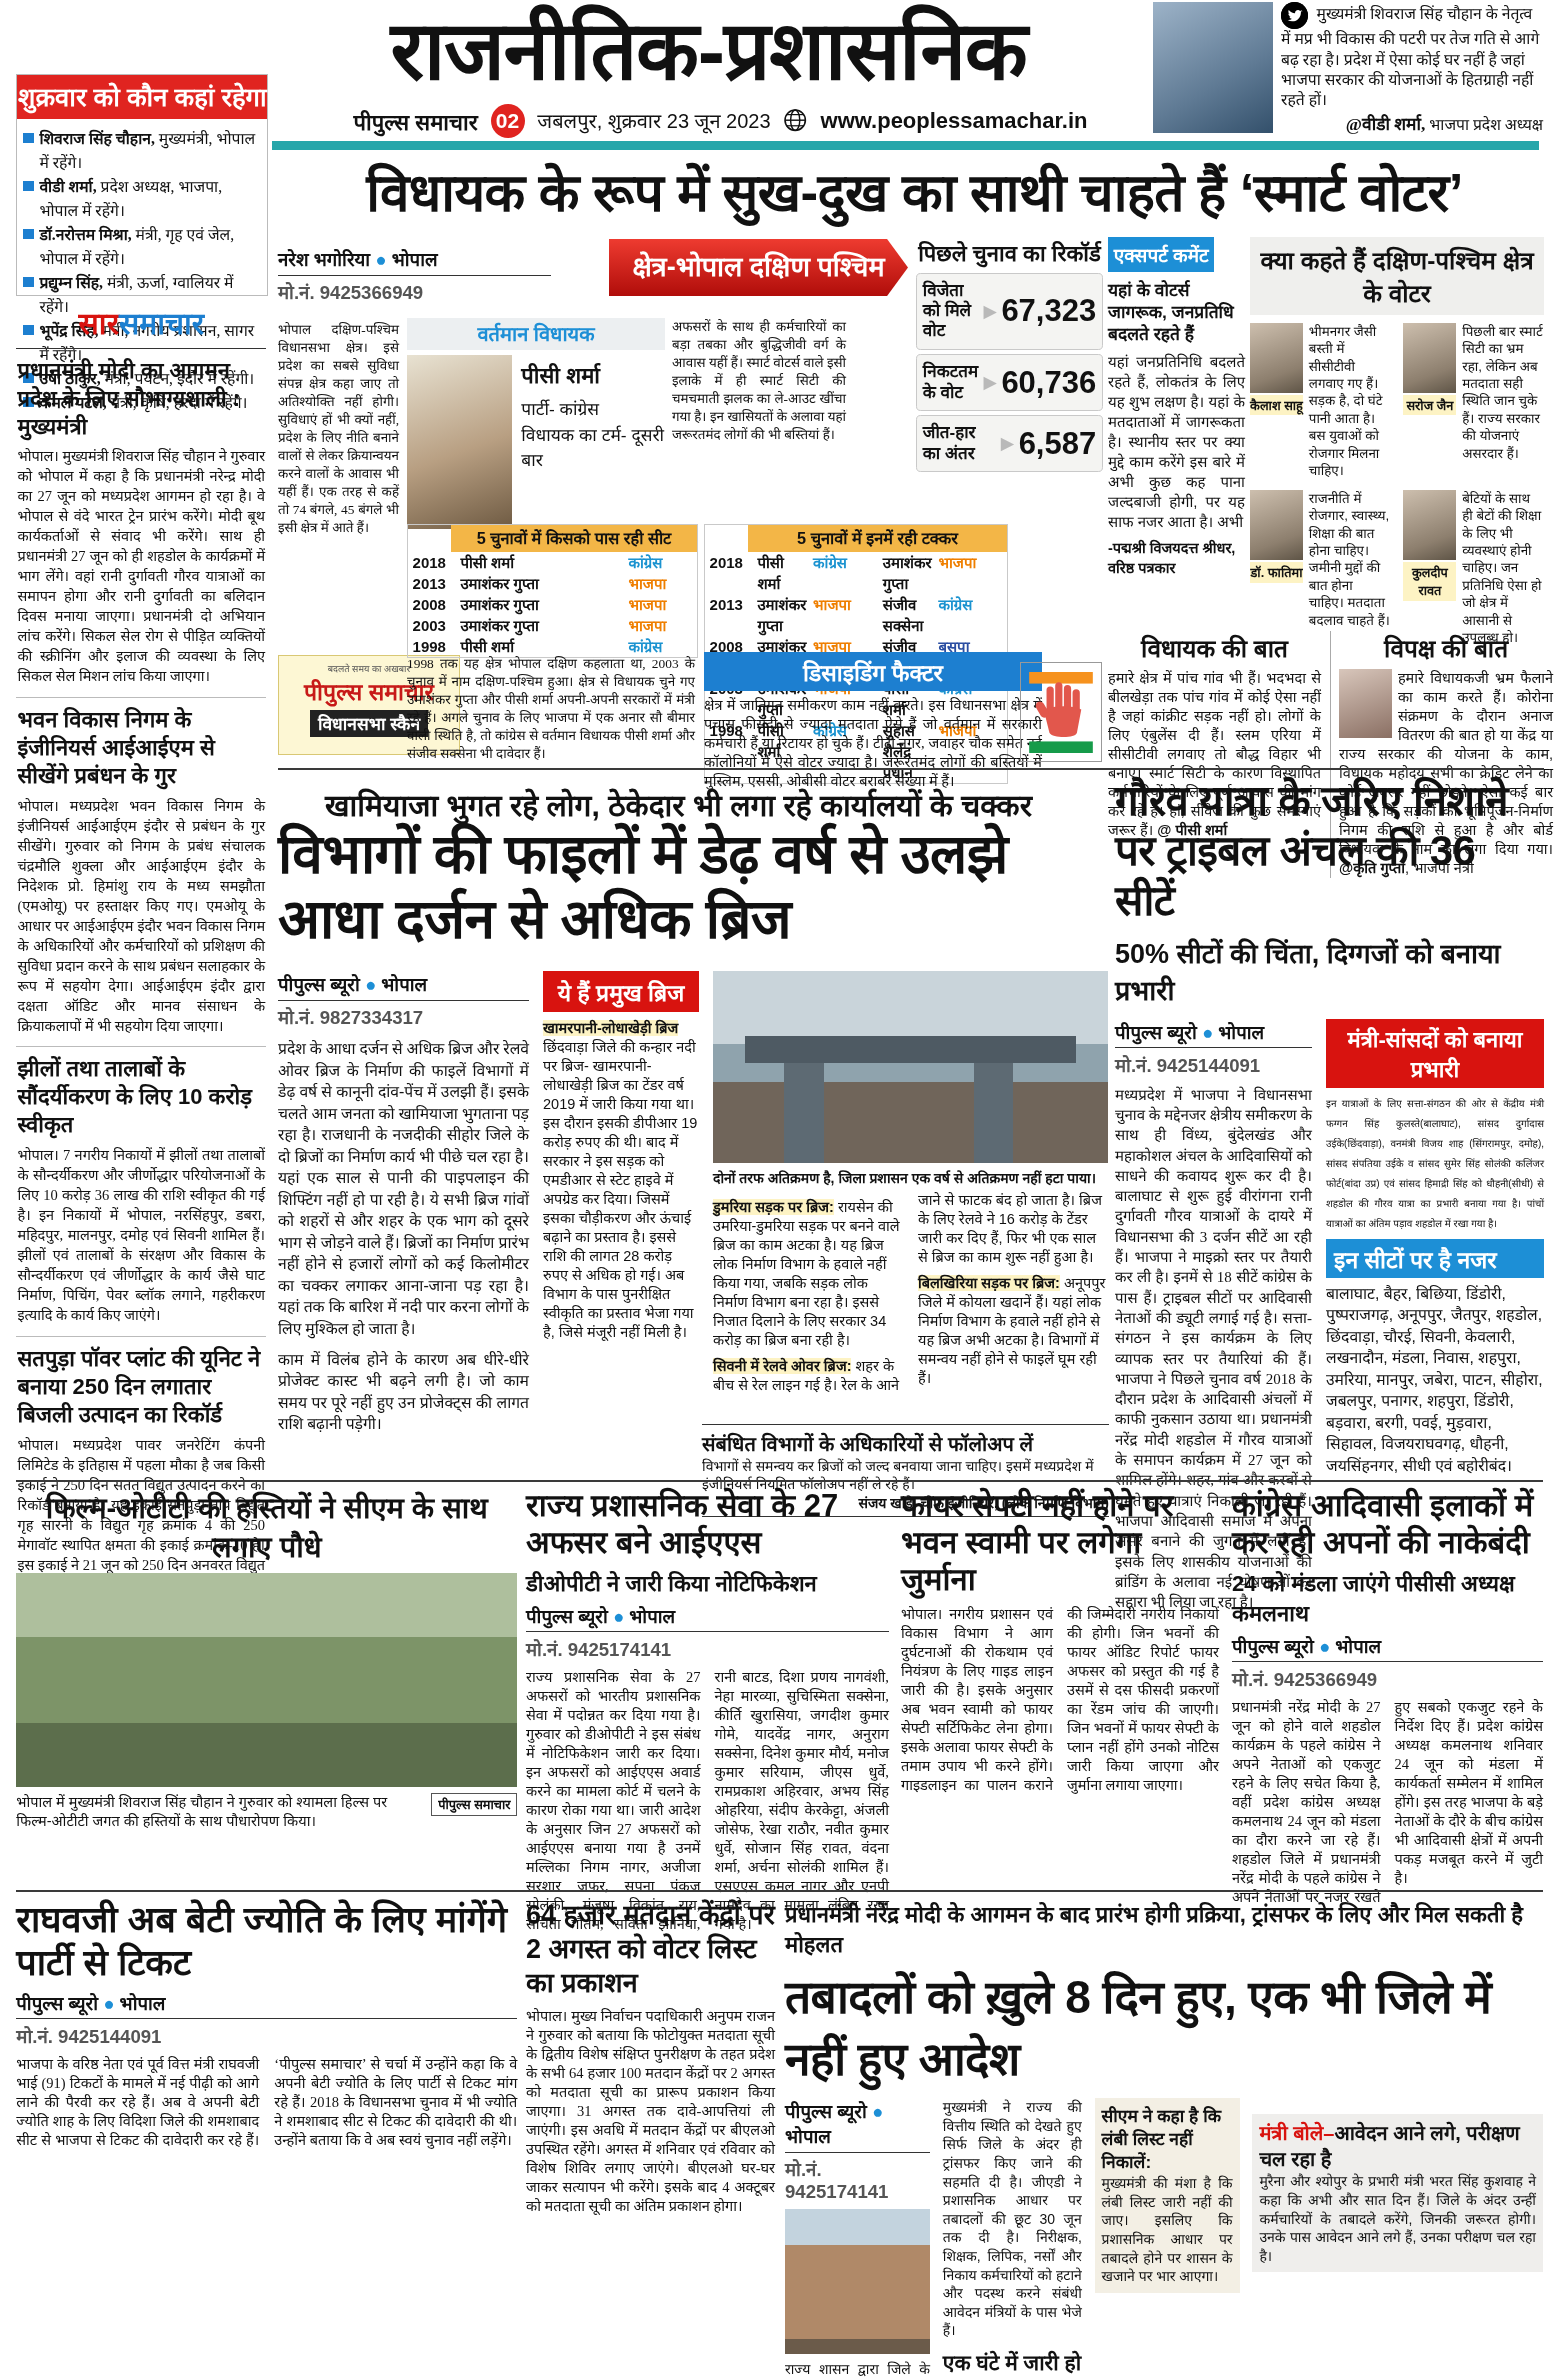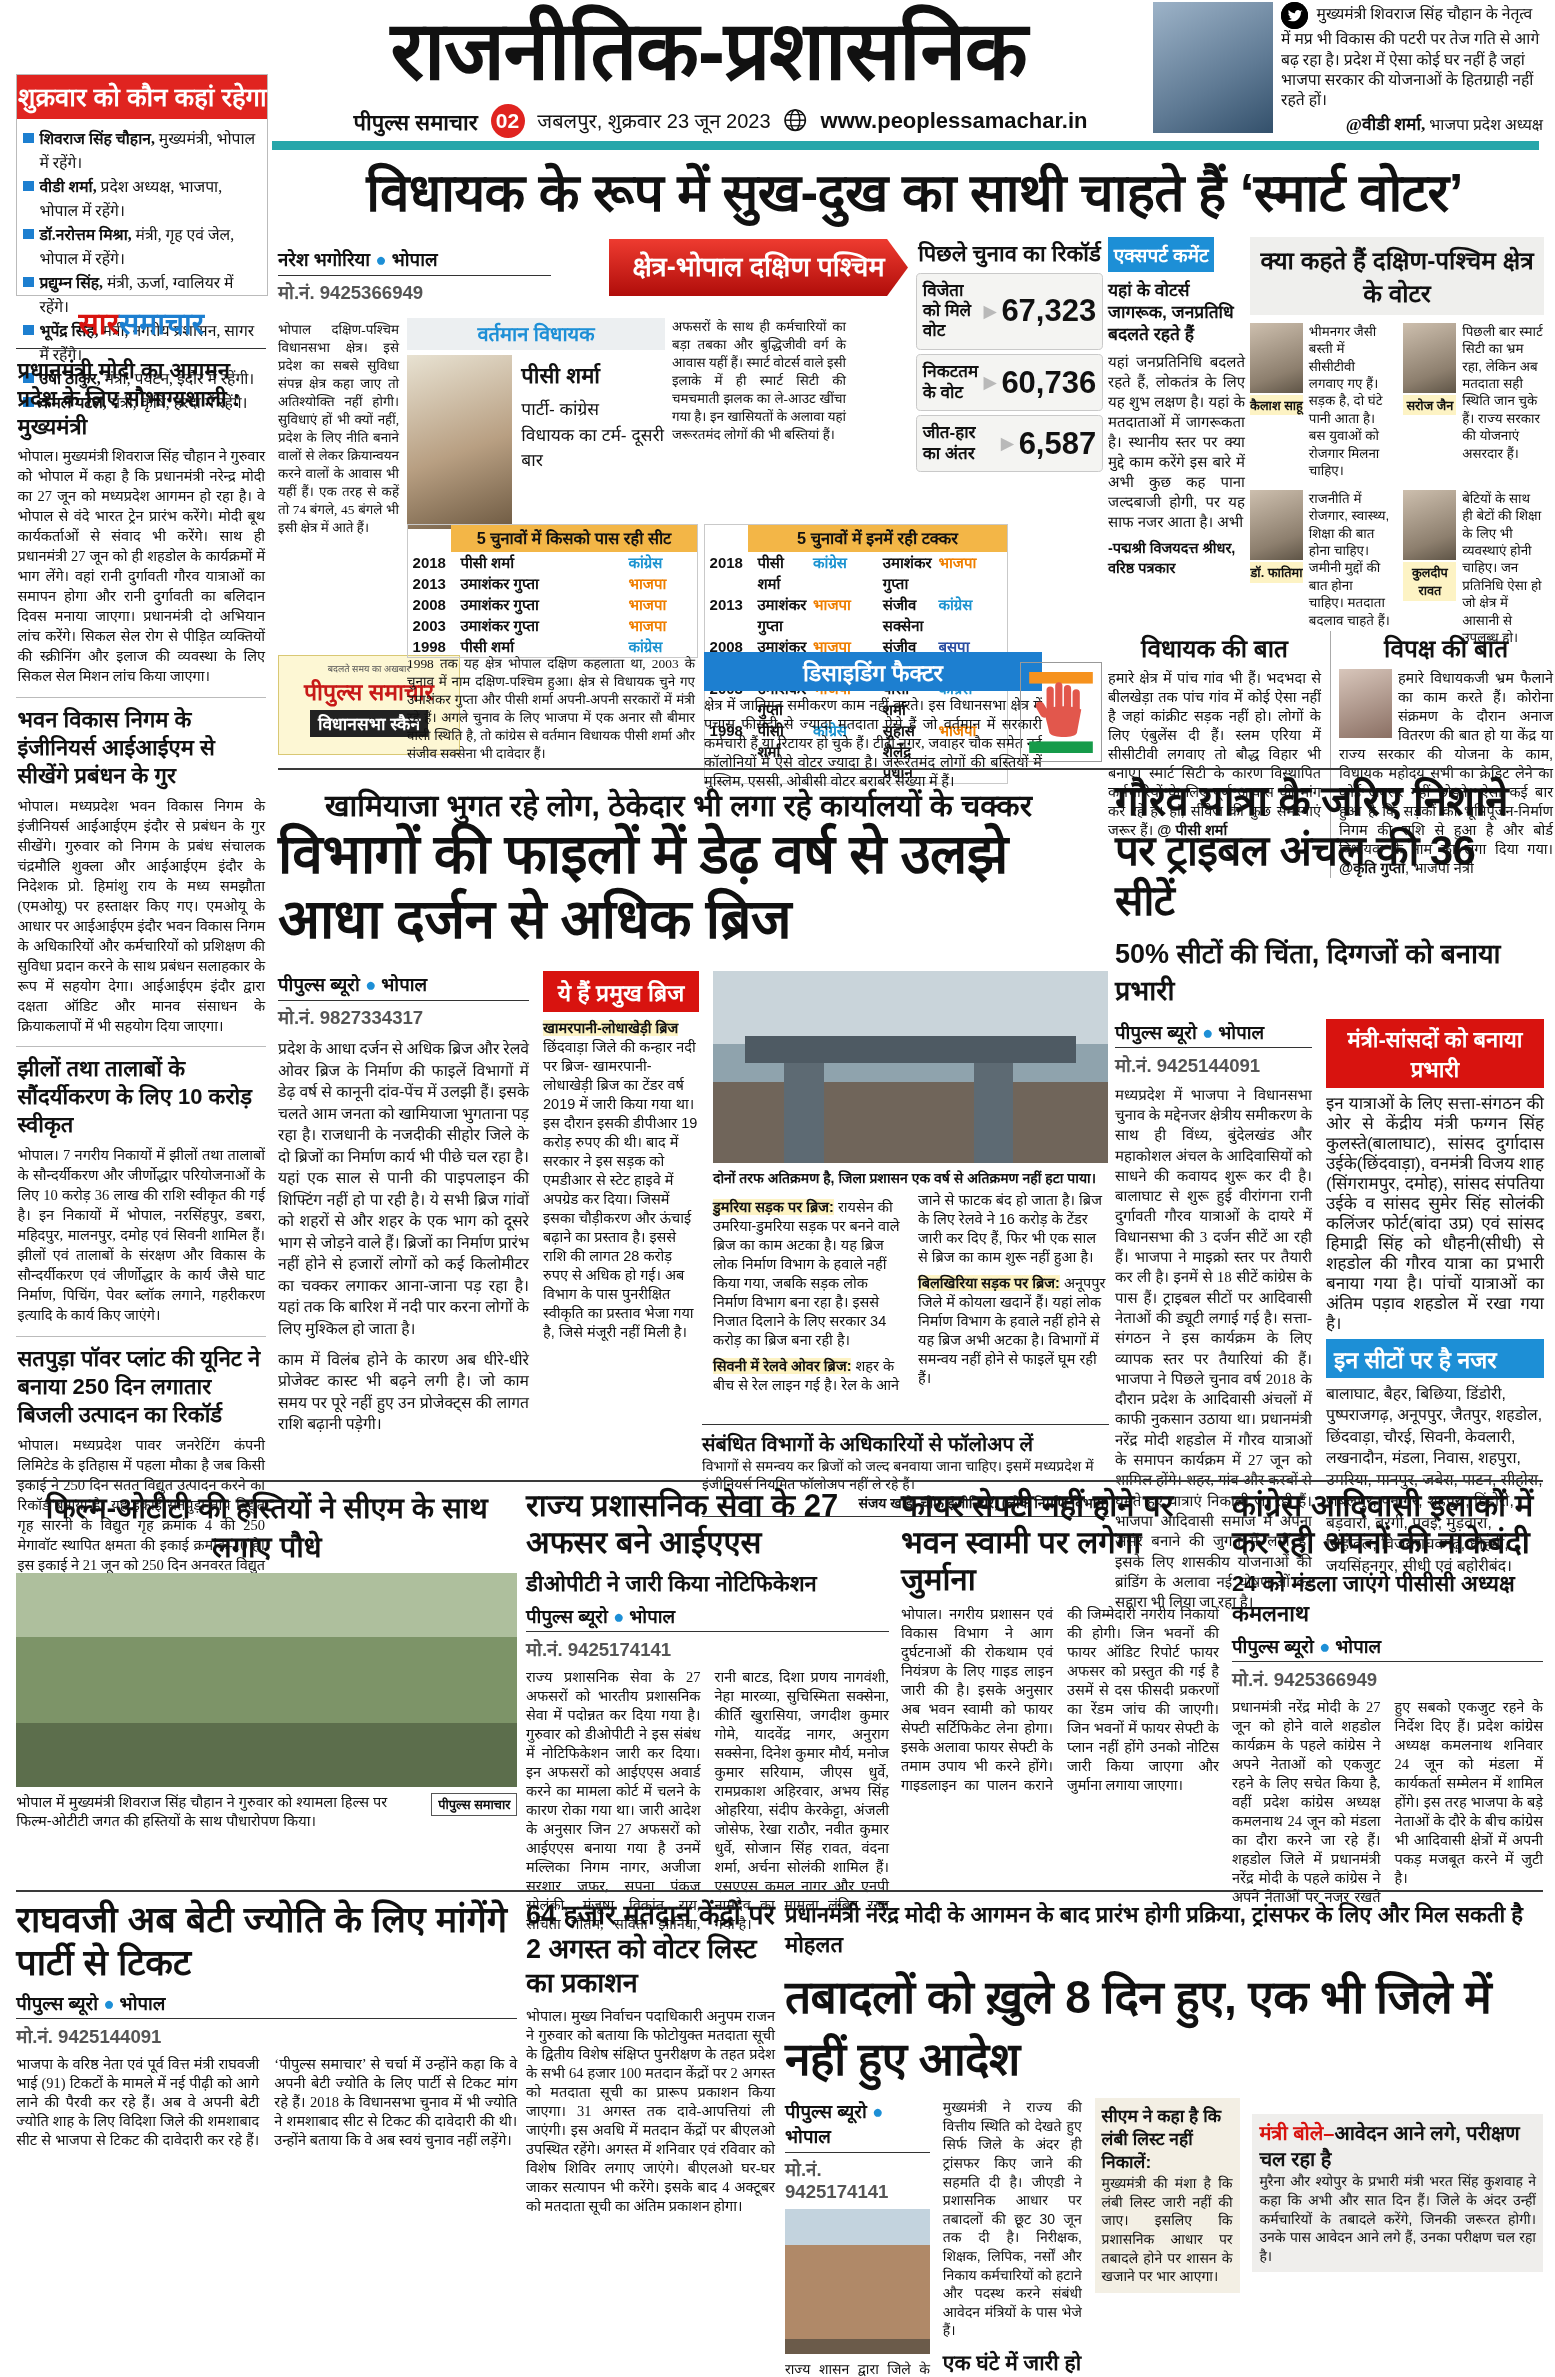--- a/index.html
+++ b/index.html
@@ -115,21 +115,21 @@
   #followup .sg{font-size:14px;text-align:right;}
   
   #gaurav{left:1115px;top:776px;width:429px;}
   #gaurav .h{font-size:42px;line-height:50px;letter-spacing:-0.6px;}
   #gaurav .sh{font-size:27px;margin:8.1px 0 10.5px;}
   #gaurav .cols{display:flex;gap:14px;}
   #gaurav .cl{flex:0 0 197px;}
   #gaurav .cl .tx{font-size:15px;line-height:20.3px;margin-top:8.1px;}
   #gaurav .cr{flex:1;}
   #gaurav .redbox{background:#d8130f;color:#fff;font-size:22px;text-align:center;padding:4.6px 1.2px;}
-  #gaurav .ptx{font-size:17px;line-height:20px;margin:5.8px 0;}
+  #gaurav .ptx{font-size:10px;line-height:20px;margin:5.8px 0;}
   #gaurav .bluebox{background:#1d8fd6;color:#fff;font-size:23px;padding:3.5px 8.1px;}
   #gaurav .seats{font-size:15.7px;line-height:21.5px;margin-top:4.6px;}
   
   .bandrule{left:16.3px;width:1527px;height:1.7px;}
   #plant{left:16.3px;top:1487px;width:501px;}
   #plant .h{font-size:29px;text-align:center;margin-bottom:8.1px;}
   #plant .photo{width:100%;height:214px;background:
      linear-gradient(180deg,#aebf9d 0 30%,#7d9468 30% 70%,#5c6e4c 70% 100%);}
   #plant .cap{font-size:14.5px;line-height:19px;margin-top:5.8px;}
   #plant .credit{float:right;border:0.6px solid #555;font-size:12.8px;padding:1.2px 5.8px;margin-left:5.8px;}

